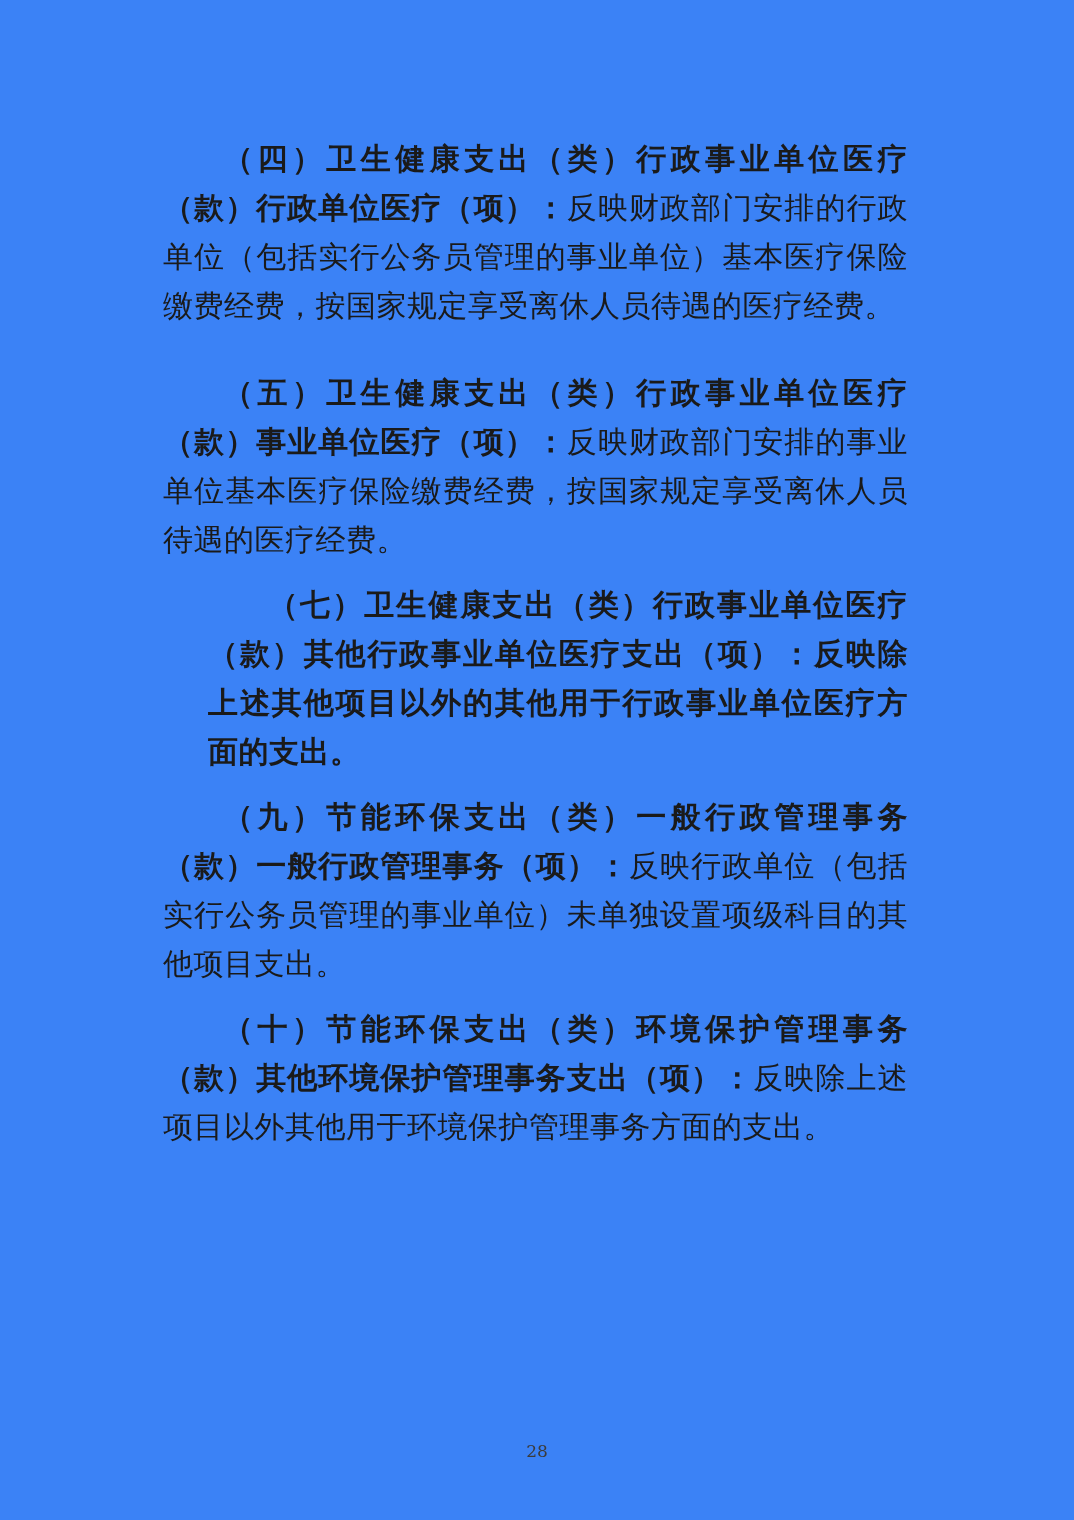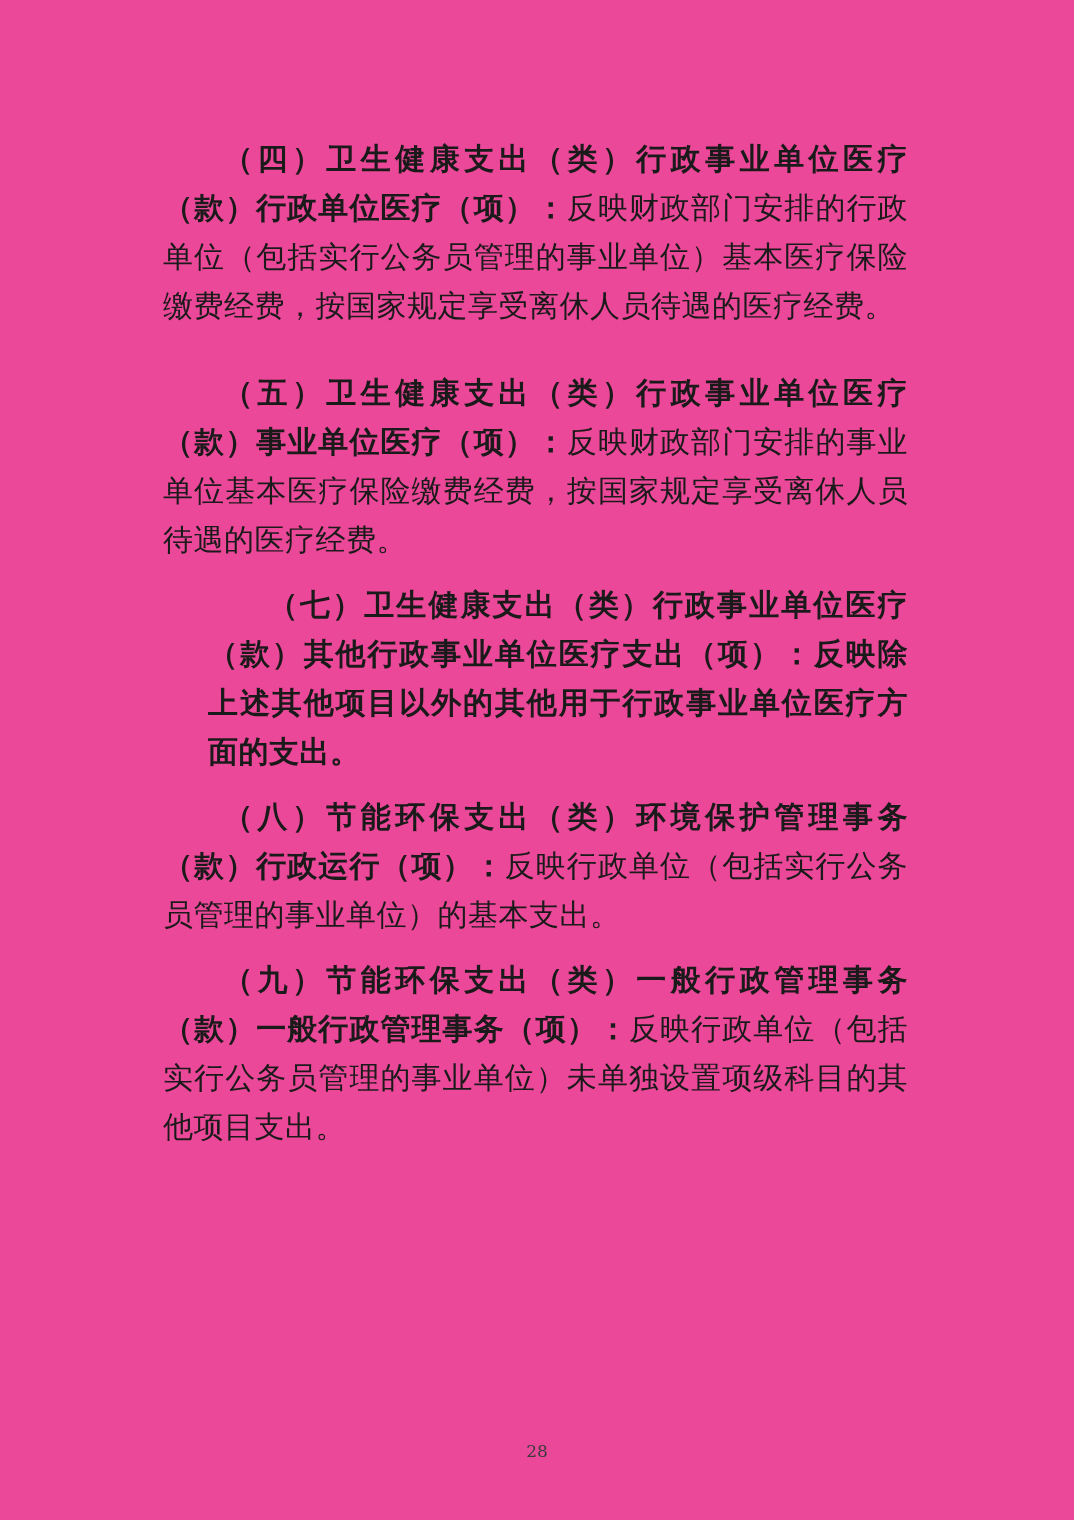--- a/index.html
+++ b/index.html
@@ -4,21 +4,21 @@
 <style>
   html, body {
     margin: 0;
     padding: 0;
     background: #ffffff;
   }
   .page {
     position: relative;
     width: 1074px;
     height: 1520px;
-    background: #ec4899;
+    background: #3b82f6;
     overflow: hidden;
   }
   .content {
     position: absolute;
     left: 163px;
     top: 134px;
     width: 745px;
   }
   p.para {
     margin: 0 0 16px 0;
@@ -59,22 +59,22 @@
 <div class="page">
   <section class="content">
 
     <p class="para" style="color: rgb(26, 26, 26);"><span class="head">（四）卫生健康支出（类）行政事业单位医疗（款）行政单位医疗（项）：</span><span class="body">反映财政部门安排的行政单位（包括实行公务员管理的事业单位）基本医疗保险缴费经费，按国家规定享受离休人员待遇的医疗经费。</span></p>
 
     <p class="para" style="color: rgb(26, 26, 26); margin-top: 38px;"><span class="head">（五）卫生健康支出（类）行政事业单位医疗（款）事业单位医疗（项）：</span><span class="body">反映财政部门安排的事业单位基本医疗保险缴费经费，按国家规定享受离休人员待遇的医疗经费。</span></p>
 
 
     <p class="para" style="color: rgb(26, 26, 26); margin-left: 45px;"><span class="head">（七）卫生健康支出（类）行政事业单位医疗（款）其他行政事业单位医疗支出（项）：</span><span class="body bold">反映除上述其他项目以外的其他用于行政事业单位医疗方面的支出。</span></p>
 
-    <p class="para" style="color: rgb(26, 26, 26);"><span class="head">（八）节能环保支出（类）环境保护管理事务（款）行政运行（项）：</span><span class="body">反映行政单位（包括实行公务员管理的事业单位）的基本支出。</span></p>
 
     <p class="para" style="color: rgb(26, 26, 26);"><span class="head">（九）节能环保支出（类）一般行政管理事务（款）一般行政管理事务（项）：</span><span class="body">反映行政单位（包括实行公务员管理的事业单位）未单独设置项级科目的其他项目支出。</span></p>
 
+    <p class="para" style="color: rgb(26, 26, 26);"><span class="head">（十）节能环保支出（类）环境保护管理事务（款）其他环境保护管理事务支出（项）：</span><span class="body">反映除上述项目以外其他用于环境保护管理事务方面的支出。</span></p>
   </section>
 
   <div class="footer">
     <span class="page-number">28</span>
   </div>
 </div>
 
 </body></html>

